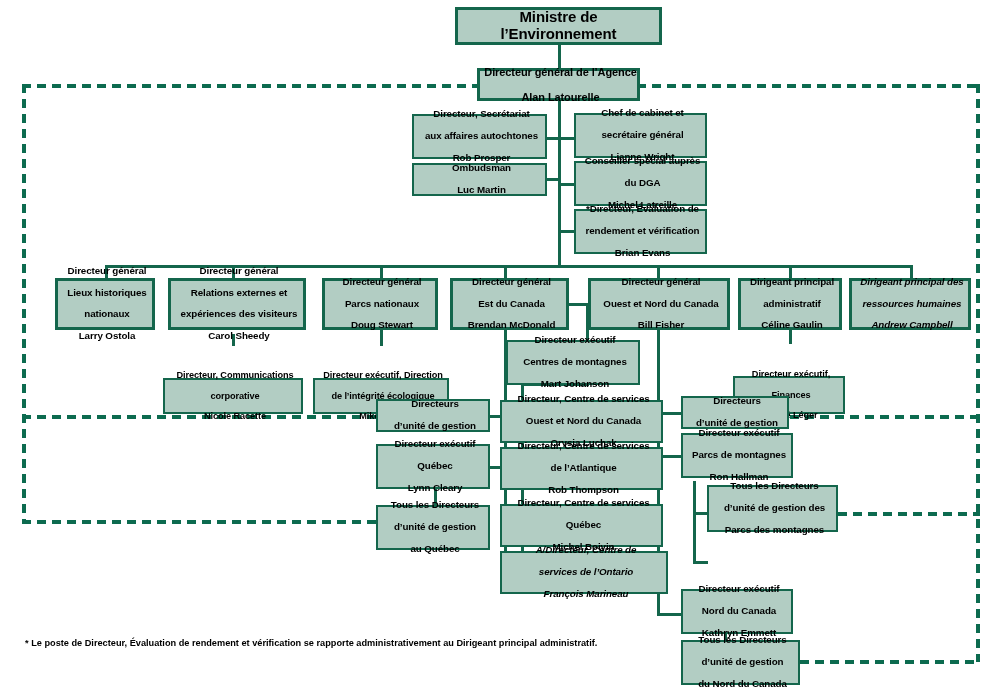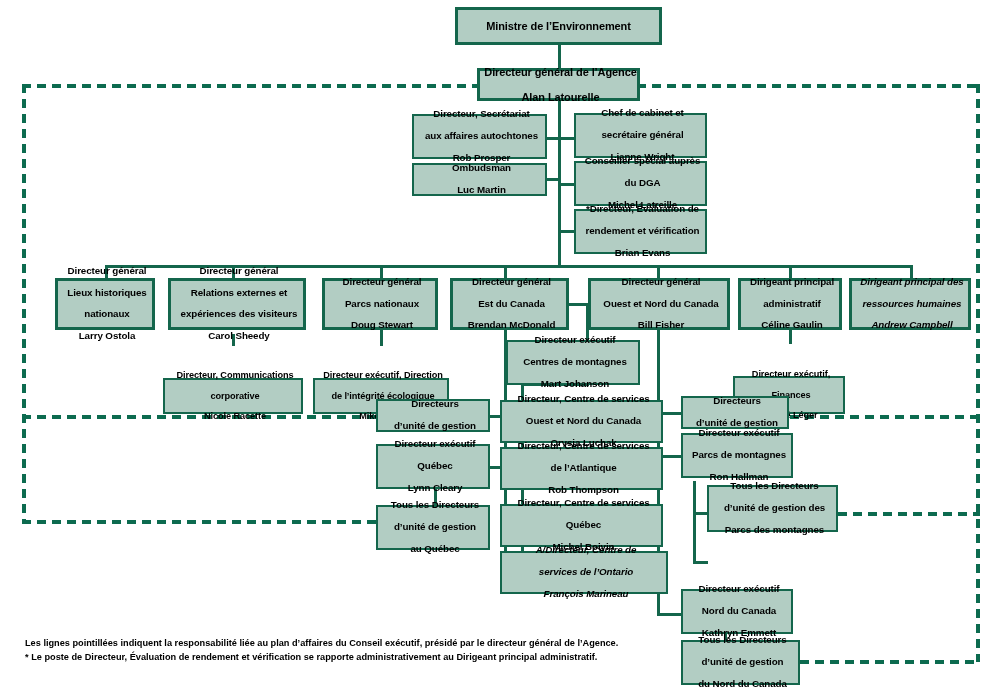--- a/index.html
+++ b/index.html
@@ -21,21 +21,21 @@
     align-items:center;
     justify-content:center;
     text-align:center;
     font-weight:bold;
     line-height:1.12;
     letter-spacing:-0.1px;
     z-index:5;
   }
   .box span{display:block;width:100%;padding:0 2px;}
   .b-thick{border-width:3px;}
-  .f13{font-size:11px;}
+  .f13{font-size:15px;}
   .f11{font-size:11px;}
   .f10{font-size:9.8px;}
   .f9{font-size:9.2px;margin-top:32px;}
   
   .ln{position:absolute;background:#14664c;z-index:2;}
   .ln-v{width:3px;}
   .ln-h{height:3px;}
   
   .dot{position:absolute;z-index:1;}
   .dot-h{
@@ -360,17 +360,16 @@
 
   <div class="box f10" style="left:681px;top:640px;width:119px;height:45px;">
     <span>
       <span>Tous les Directeurs</span><br>
       <span>d’unité de gestion</span><br>
       <span>du Nord du Canada</span>
     </span>
   </div>
 
   <div id="footnote">
-    <div>Les lignes pointillées indiquent la responsabilité liée au plan d’affaires du Conseil exécutif, présidé par le directeur général de l’Agence.</div>
     <div>* Le poste de Directeur, Évaluation de rendement et vérification se rapporte administrativement au Dirigeant principal administratif.</div>
   </div>
 
 </div>
 
 </body></html>

